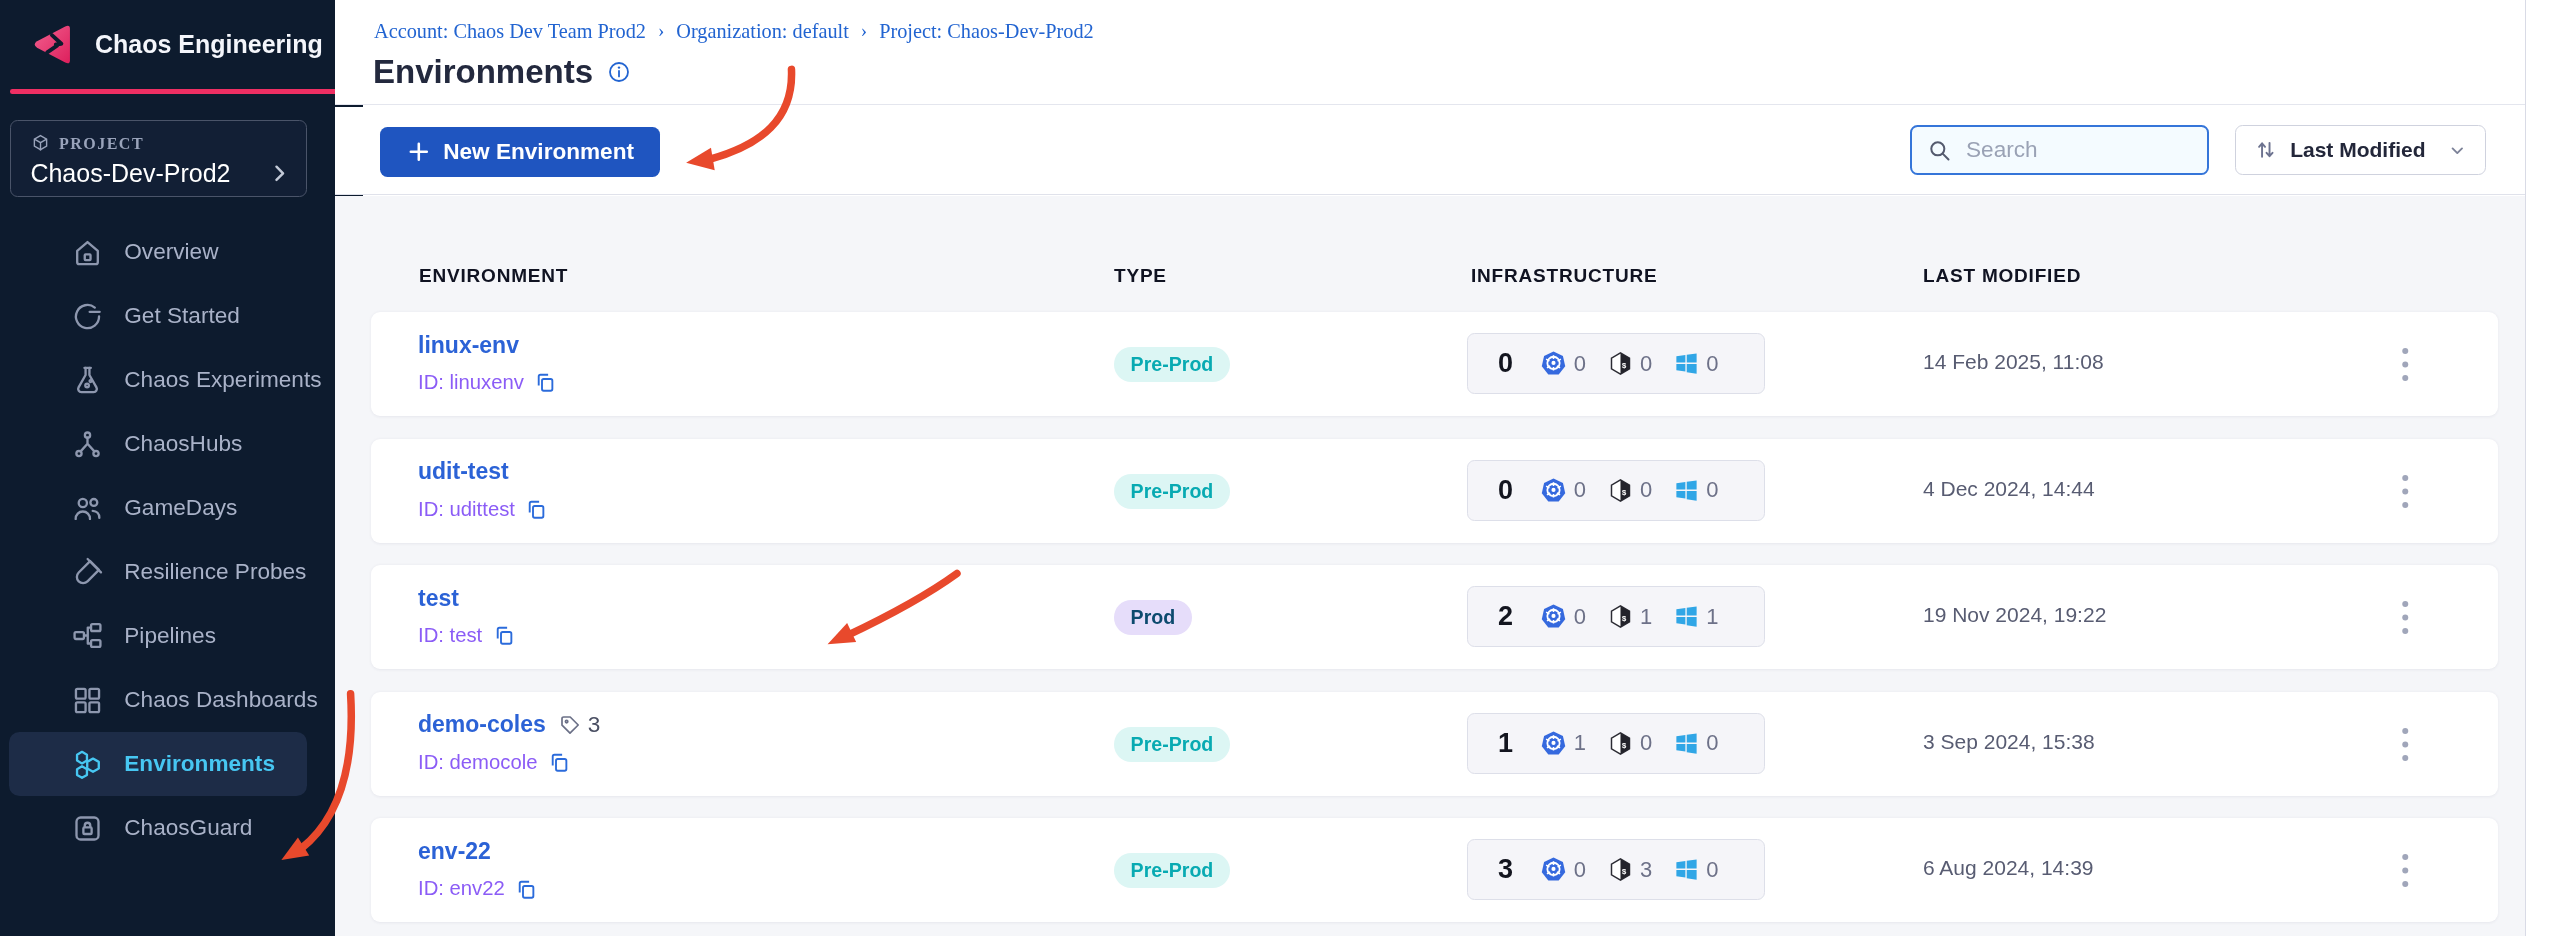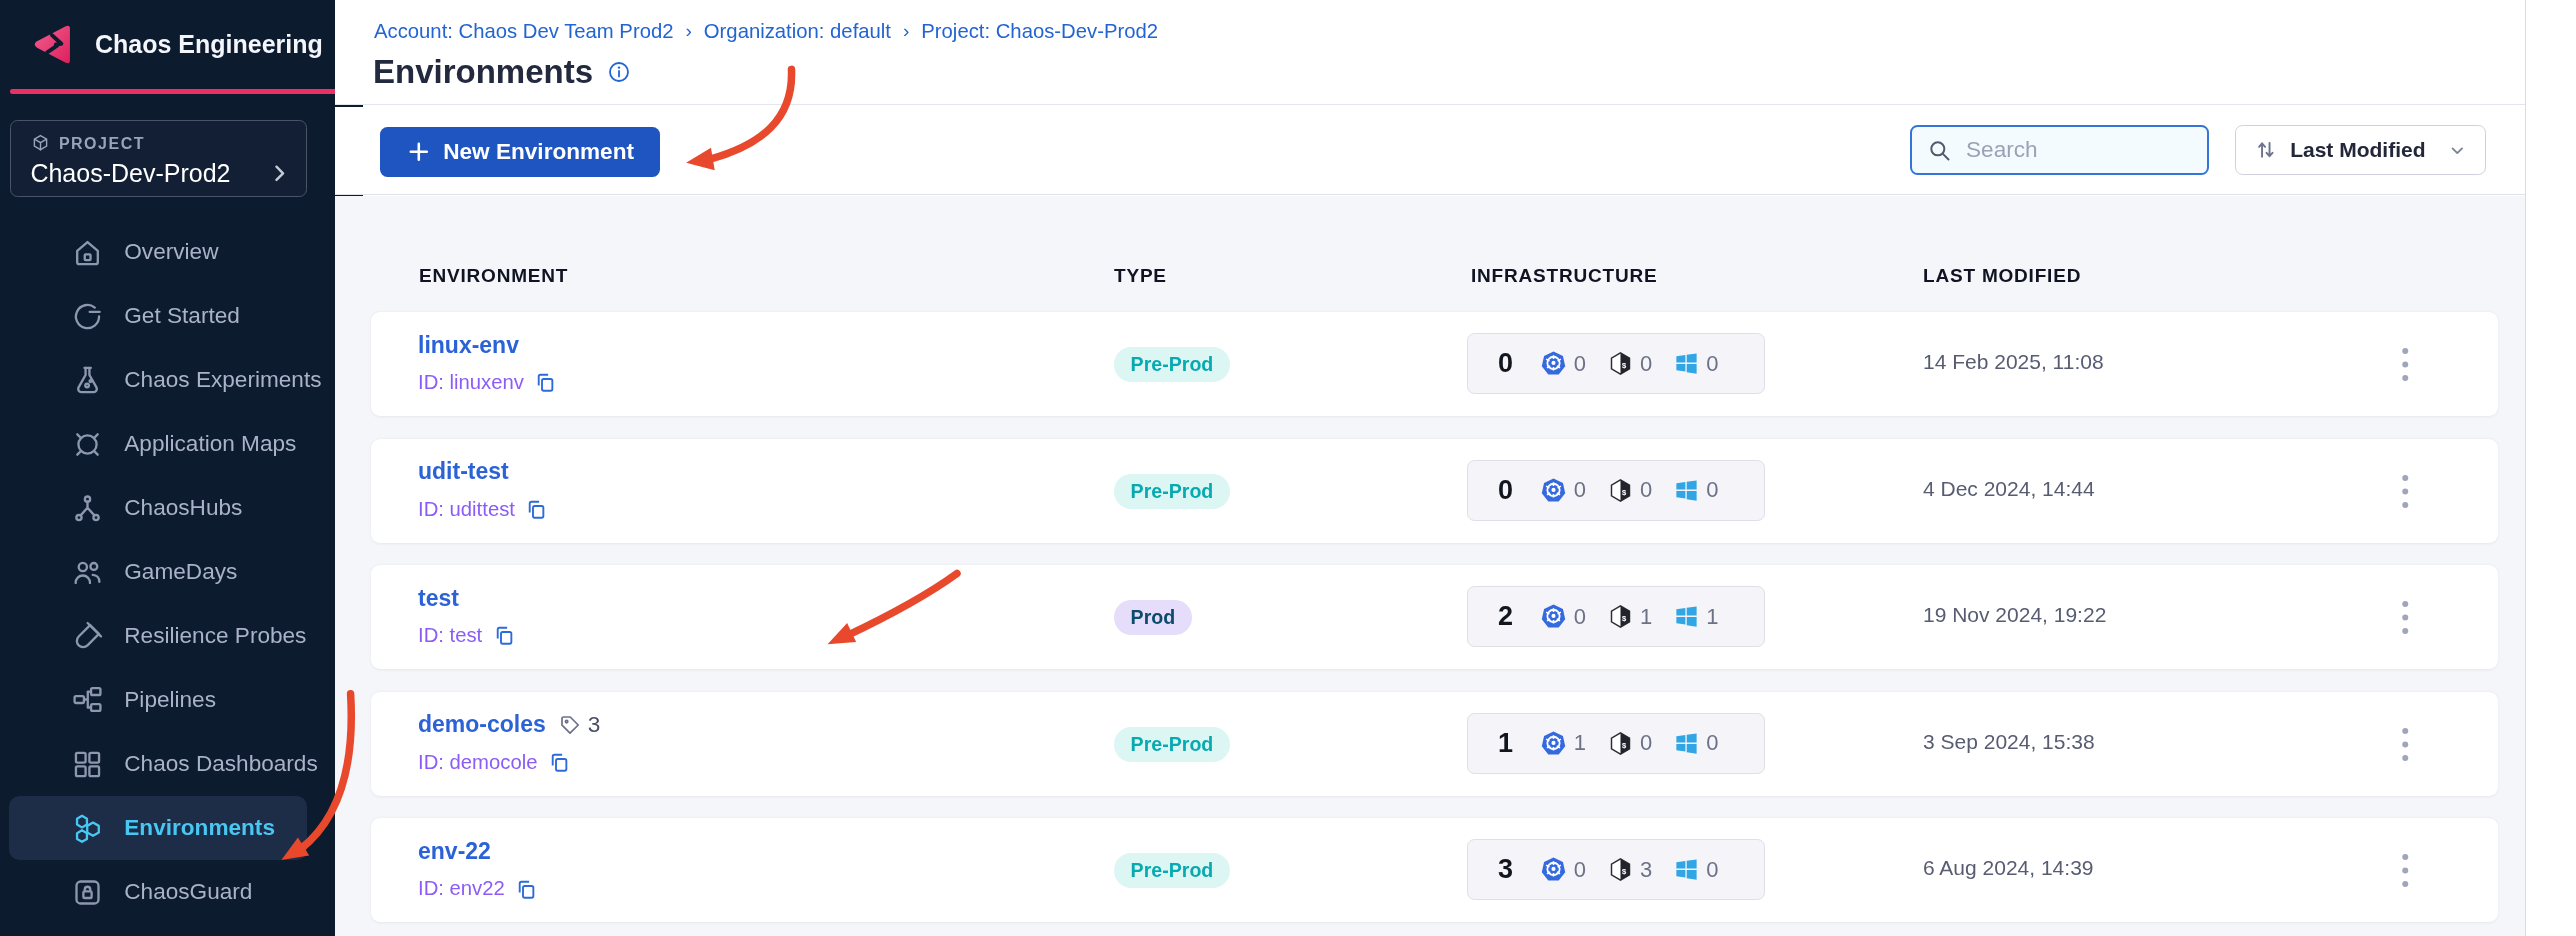--- a/index.html
+++ b/index.html
@@ -12,37 +12,37 @@
     background:#0d1b2e; }
   .logo-row { display:flex; align-items:center; height:89px; padding-left:30px; }
   .logo-mark { width:47px; height:47px; flex:0 0 auto; }
   .logo-text { color:#f4f6fb; font-size:25px; font-weight:bold; margin-left:18px; white-space:nowrap; }
   .grid-icon { margin-left:21px; flex:0 0 auto; }
   .brand-underline { height:5.3px; background:#ee2f63; margin:0 25.6px 0 9.8px; border-radius:2.3px; }
 
   .project-card { position:absolute; left:9.8px; top:120px; width:297px; height:77px;
     background:#121f35; border:1.5px solid #4a5469; border-radius:7.5px; padding:12px 15px 0 19.6px; cursor:pointer; }
   .project-label-row { display:flex; align-items:center; gap:7.5px; color:#99a3ba;
-    font-size:16px; font-weight:bold; letter-spacing:1.5px; }
+    font-size:16px; font-weight:bold; letter-spacing:1.5px;font-family:Liberation Serif, serif; }
   .project-name-row { display:flex; align-items:center; justify-content:space-between; margin-top:4.5px; }
   .project-name { color:#ffffff; font-size:25px; }
 
   .nav { position:absolute; left:0; top:220px; width:335px; }
   .nav-item { height:64px; display:flex; align-items:center; padding-left:71px;
     color:#a9b2c8; font-size:22.6px; cursor:pointer; }
   .nav-item .nav-ico { width:33px; height:33px; margin-right:20.3px; flex:0 0 auto; color:#8d97ae; }
   .nav-item.active { background:#1d2c47; border-radius:10.5px; margin:0 28px 0 9px;
     padding-left:62px; color:#47c7f2; font-weight:bold; }
   .nav-item.active .nav-ico { color:#47c7f2; }
 
   
   .main-header { position:absolute; left:335px; top:0; width:2190px; height:105px;
     background:#ffffff; border-bottom:1.5px solid #e4e6ee; }
   .breadcrumb { position:absolute; left:39px; top:19.6px; font-size:20.3px; color:#2264d1;
-    display:flex; gap:12px; align-items:center; white-space:nowrap; }
+    display:flex; gap:12px; align-items:center; white-space:nowrap;font-family:Liberation Serif, serif; }
   .crumb { cursor:pointer; }
   .crumb-sep { color:#2264d1; font-size:19px; }
   .page-title-row { position:absolute; left:38px; top:53px; display:flex; align-items:center; gap:13.5px; }
   .page-title { font-size:33px; font-weight:bold; color:#23293e; }
 
   
   .toolbar { position:absolute; left:335px; top:107px; width:2190px; height:88px;
     background:#ffffff; border-bottom:1.5px solid #e0e2eb; }
   .new-env-btn { position:absolute; left:45px; top:19.6px; height:50px; padding:0 25.6px;
     background:#1f55c0; color:#ffffff; border:none; border-radius:7.5px;
@@ -180,29 +180,20 @@
             <path d="M10.6 2.8v5.2L5.5 17a2.3 2.3 0 0 0 2.1 3.4h8.8a2.3 2.3 0 0 0 2.1-3.4l-5.1-9V2.8"></path>
             <circle cx="11.7" cy="15.6" r="1.3"></circle>
               <circle cx="14.2" cy="12.4" r="0.7"></circle>
           </svg>
         </span>
         <span>Chaos Experiments</span>
       </div>
       <div class="nav-item">
         <span class="nav-ico">
           <svg width="33" height="33" viewBox="0 0 24 24" fill="none" stroke="currentColor" stroke-width="1.7" stroke-linecap="round">
-            <circle cx="12" cy="12" r="6.6"></circle>
-            <path d="M4.6 4.6l2 2M19.4 4.6l-2 2M4.6 19.4l2-2M19.4 19.4l-2-2"></path>
-          </svg>
-        </span>
-        <span>Application Maps</span>
-      </div>
-      <div class="nav-item">
-        <span class="nav-ico">
-          <svg width="33" height="33" viewBox="0 0 24 24" fill="none" stroke="currentColor" stroke-width="1.7" stroke-linecap="round">
             <circle cx="12" cy="5.2" r="1.9"></circle>
               <circle cx="5.8" cy="18.6" r="1.9"></circle>
               <circle cx="18.2" cy="18.6" r="1.9"></circle>
             <path d="M12 7.1v4.4M12 11.5l-5 5.5M12 11.5l5 5.5"></path>
           </svg>
         </span>
         <span>ChaosHubs</span>
       </div>
       <div class="nav-item">
         <span class="nav-ico">

